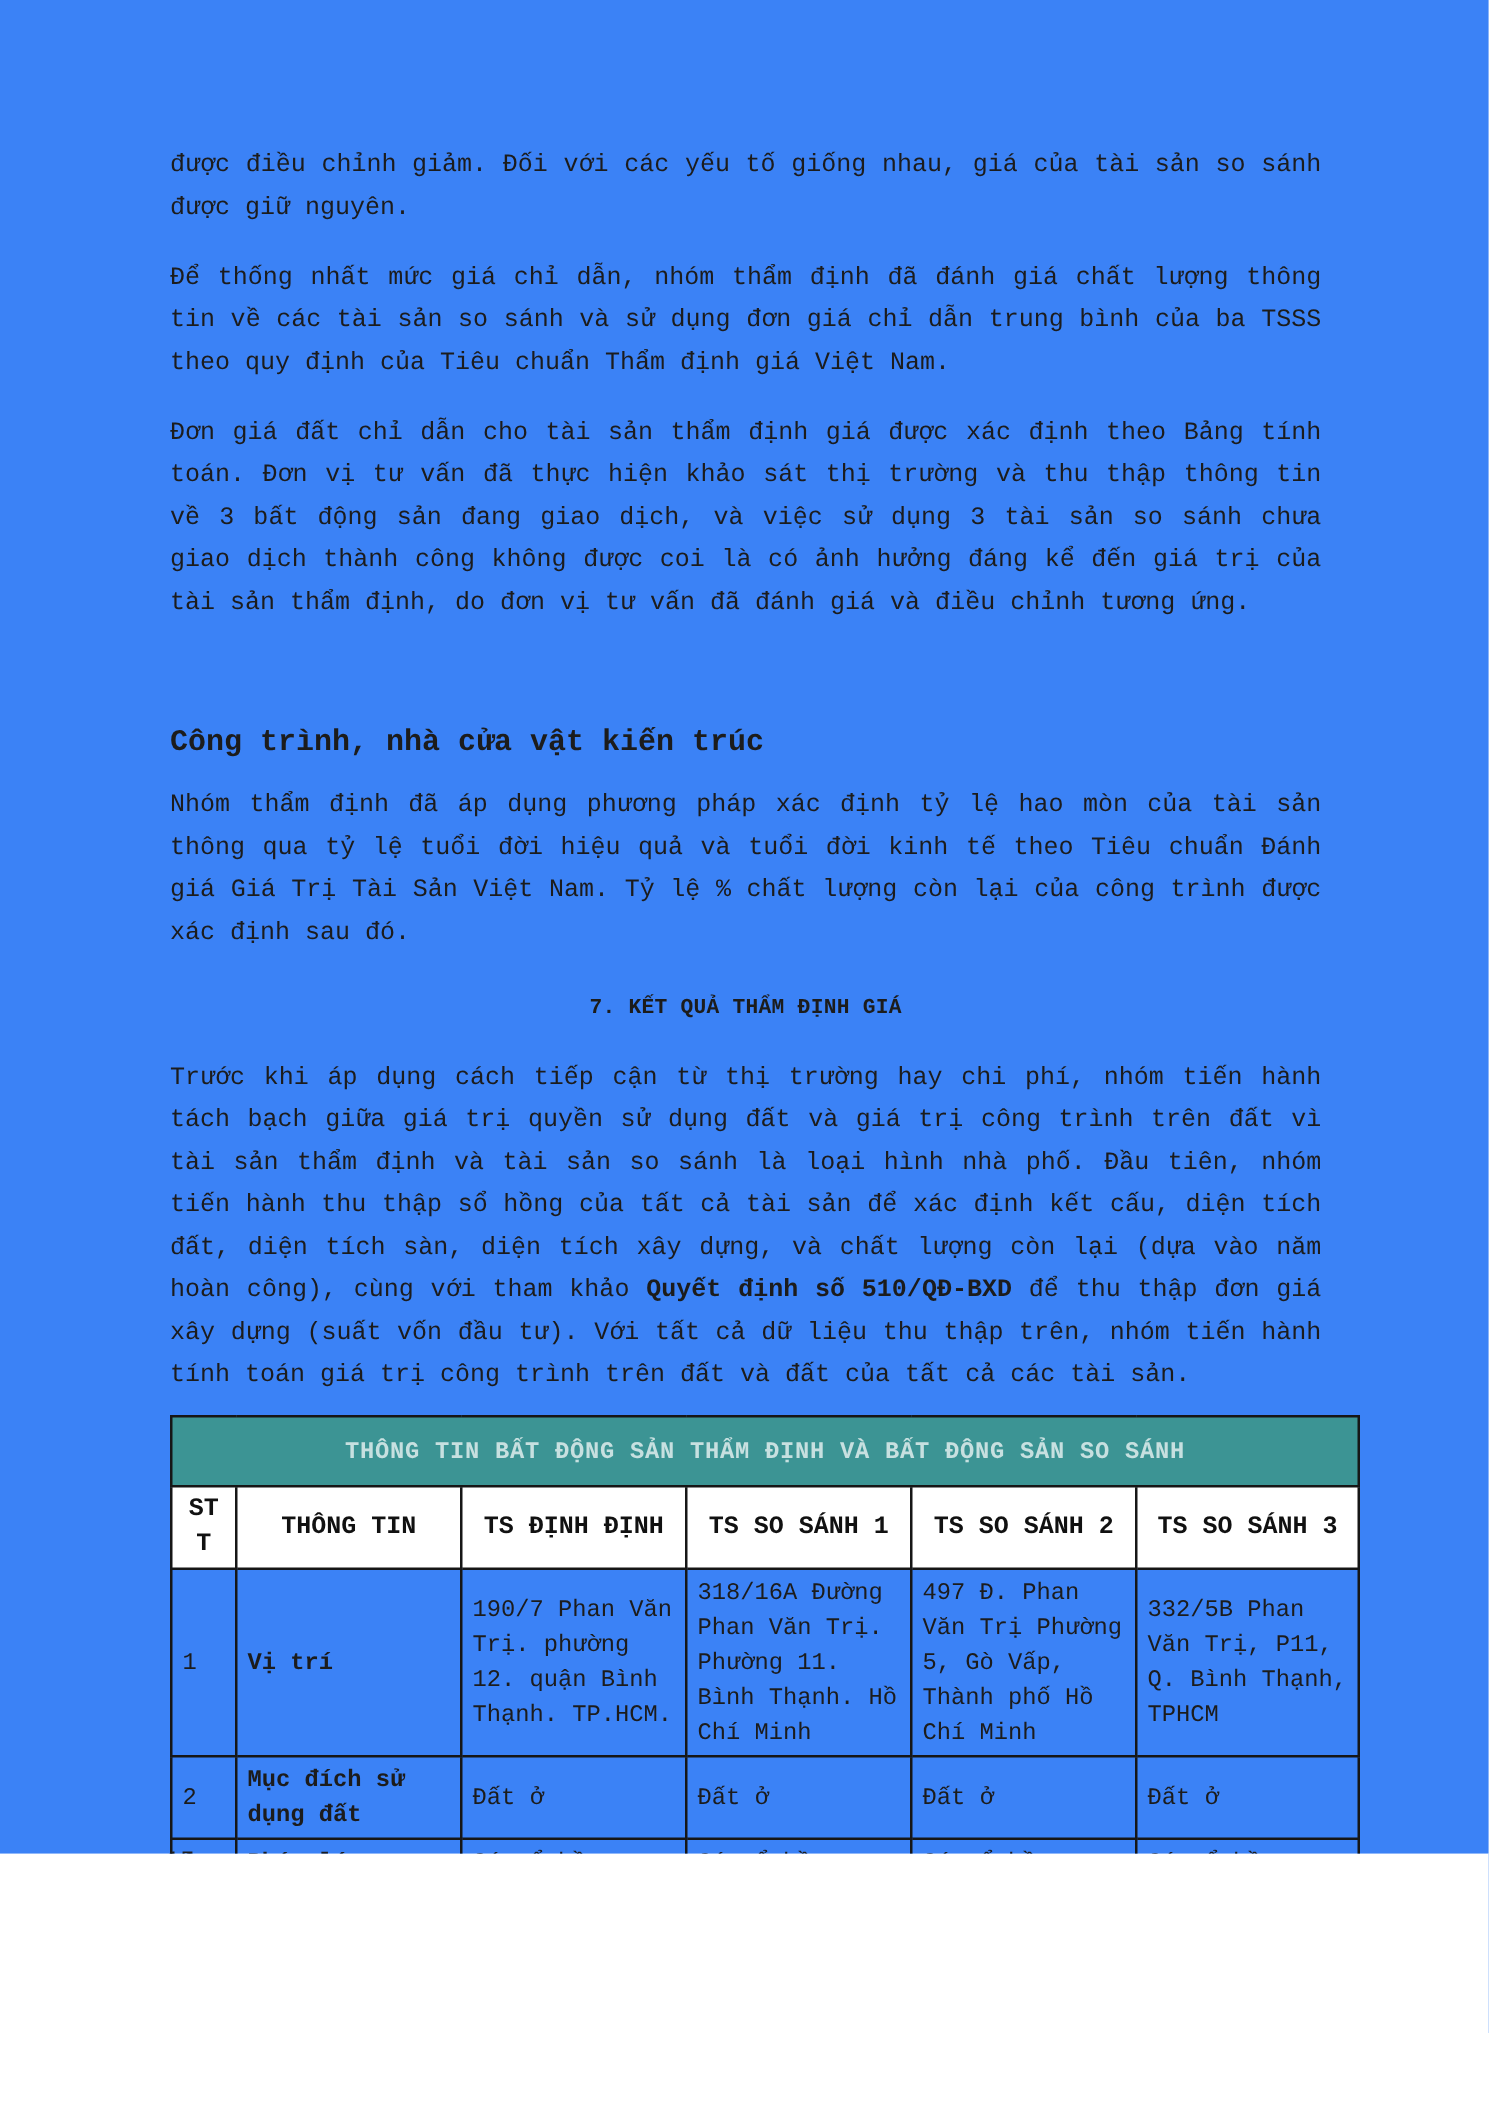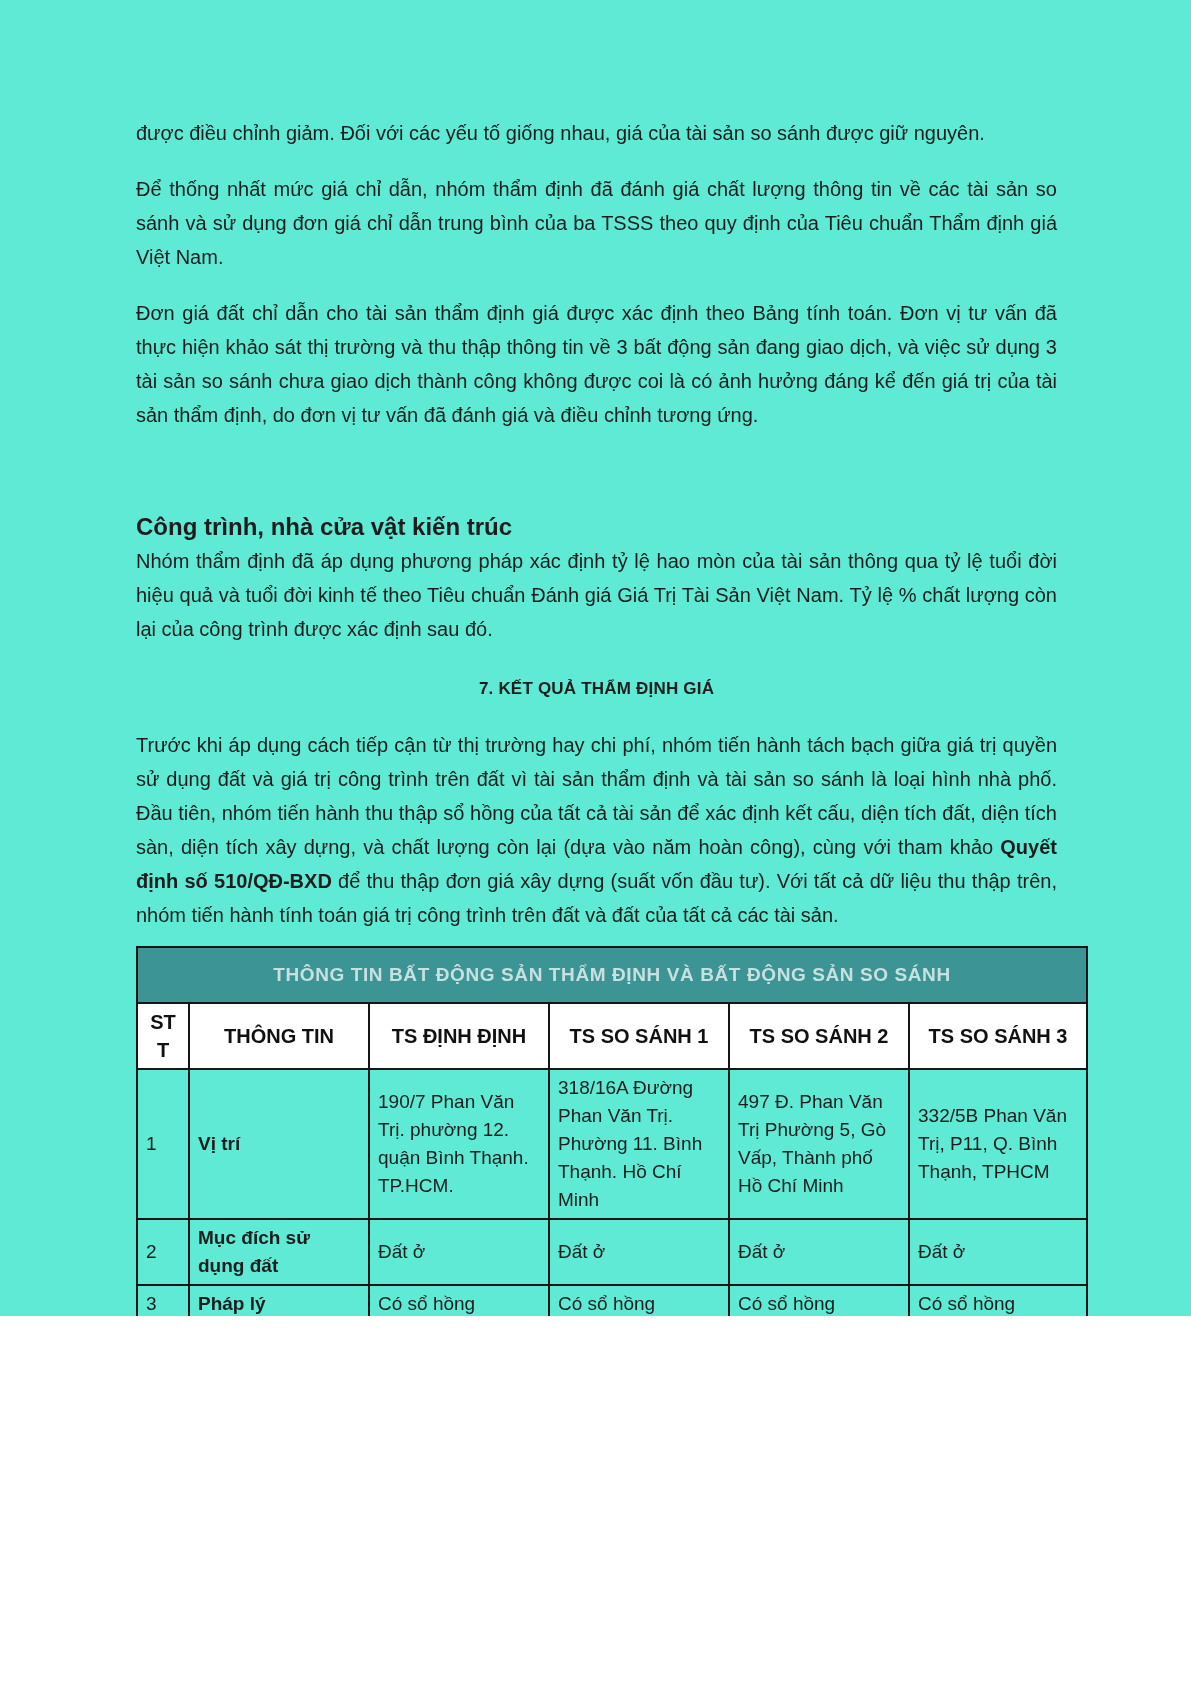--- a/index.html
+++ b/index.html
@@ -1,44 +1,44 @@
 <!DOCTYPE html>
 <html><head>
 <meta charset="utf-8">
 <style>
   * { margin:0; padding:0; box-sizing:border-box; }
   html,body { background:#ffffff; }
   .page {
     position:relative;
     width:1191px;
-    height:1316px;
+    height:1483px;
     margin:0 auto;
-    background:#5eead4;
-    font-family:Liberation Sans, sans-serif;
+    background:#3b82f6;
+    font-family:Liberation Mono, monospace;
     color:#1c1c1c;
     overflow:hidden;
   }
   .content {
     padding:116px 134px 0 136px;
   }
   p.body {
     font-size:20px;
     line-height:34px;
     text-align:justify;
     margin-top:22px;
     color:#1c1c1c;
   }
   p.first { margin-top:0; }
   .heading-bold {
     font-size:24px;
     line-height:34px;
     font-weight:bold;
     margin-top:78px;
   }
-  p.after-heading { margin-top:0; }
+  p.after-heading { margin-top:16px; }
   .result-heading {
     font-size:17px;
     line-height:34px;
     font-weight:bold;
     margin-top:26px;
     letter-spacing:0.2px;
     text-align:center;
   }
   p.mixed { }
   .inline-bold { font-weight:bold; }

